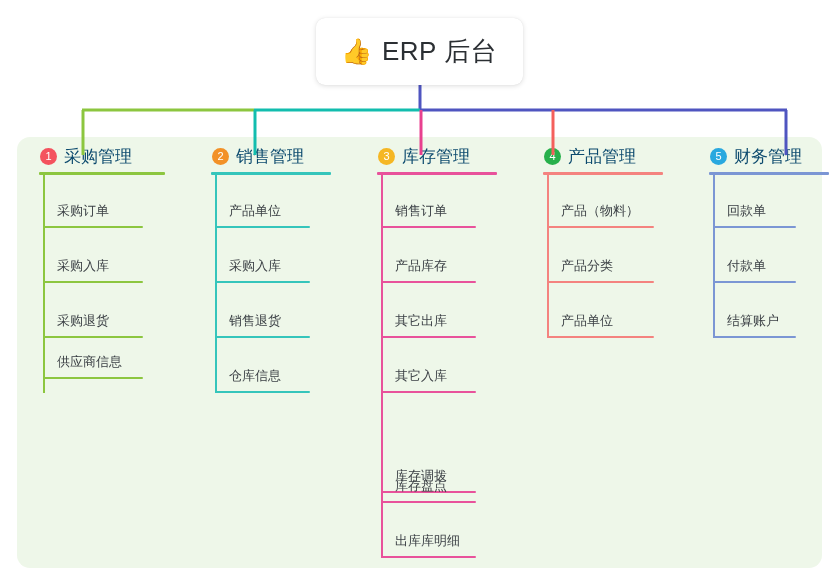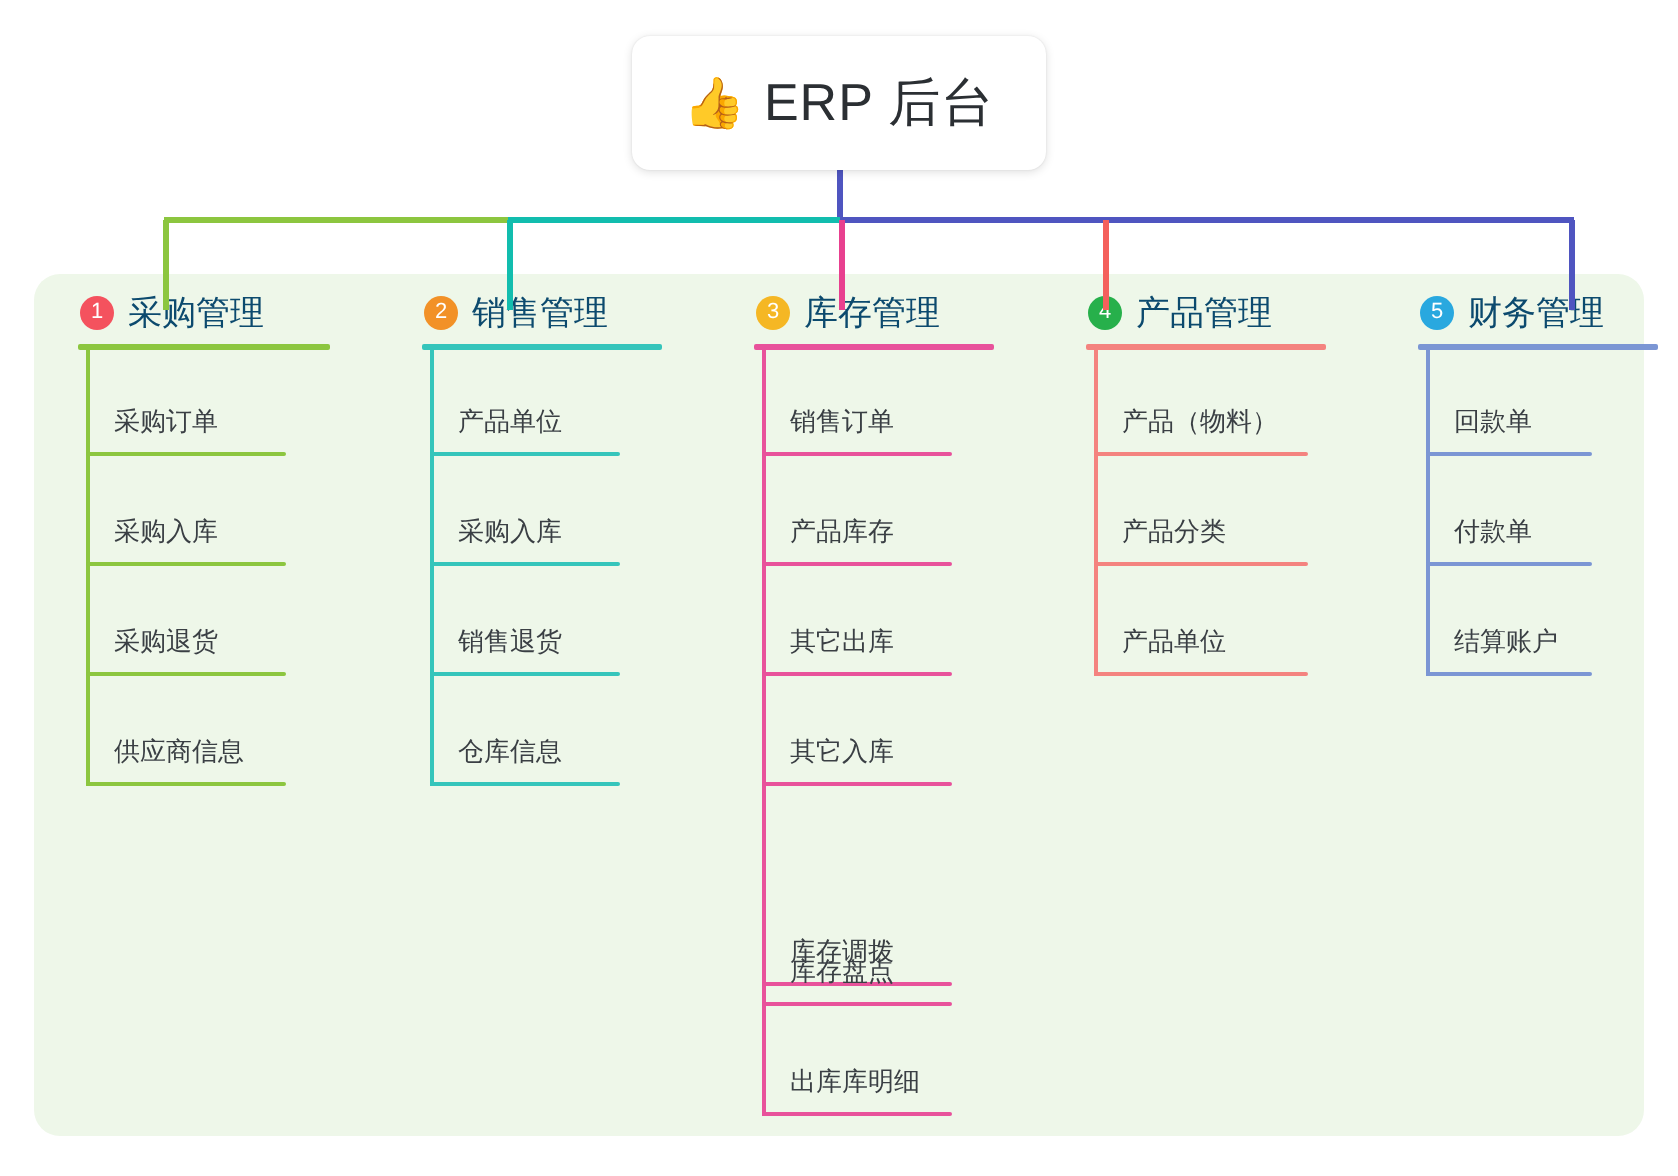--- a/index.html
+++ b/index.html
@@ -183,21 +183,21 @@
         <div class="sub-rule" style="width: 100px; background: rgb(140, 198, 63);"></div>
       </div>
       <div class="sub-item" style="top: 91px; width: 100px; text-decoration: underline;">
         <span class="sub-label">采购入库</span>
         <div class="sub-rule" style="width: 100px; background: rgb(140, 198, 63);"></div>
       </div>
       <div class="sub-item" style="top: 146px; width: 100px;">
         <span class="sub-label">采购退货</span>
         <div class="sub-rule" style="width: 100px; background: rgb(140, 198, 63);"></div>
       </div>
-      <div class="sub-item" style="top: 201px; width: 100px; text-decoration: underline;">
+      <div class="sub-item" style="top: 187px; width: 100px; text-decoration: underline;">
         <span class="sub-label">供应商信息</span>
         <div class="sub-rule" style="width: 100px; background: rgb(140, 198, 63);"></div>
       </div>
     </div>
     <div class="column" style="left: 192px;">
       <div class="col-head">
         <span class="badge" style="background: rgb(242, 145, 39);">2</span>
         <span class="col-title">销售管理</span>
       </div>
       <div class="head-rule" style="width: 120px; background: rgb(53, 197, 187);"></div>

